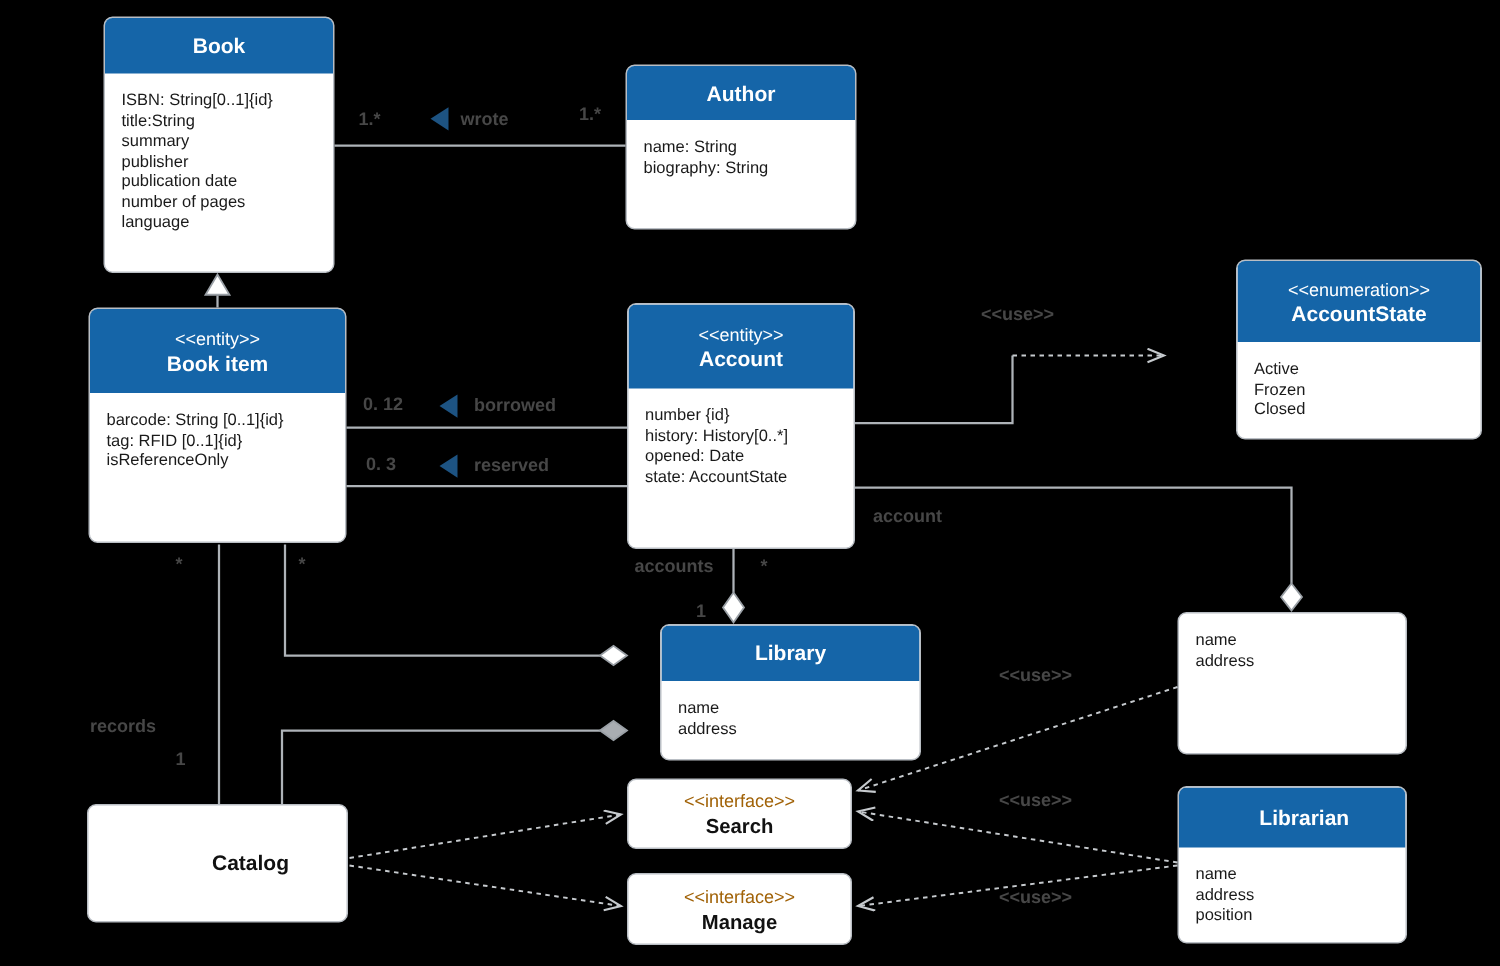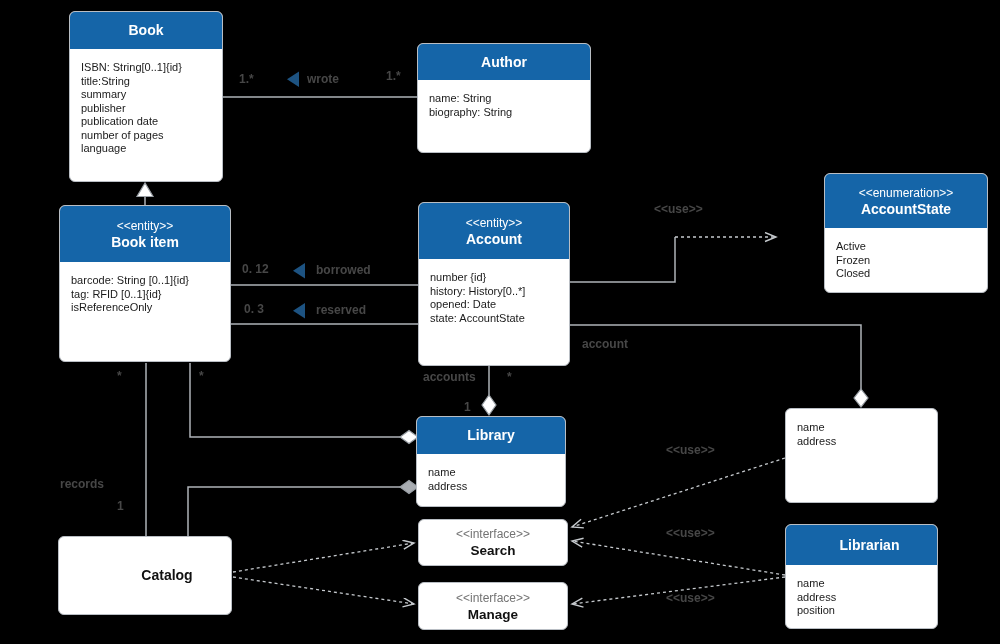--- a/index.html
+++ b/index.html
@@ -18,21 +18,21 @@
   }
   .uml-title{font-size:14px;font-weight:bold;line-height:17px;}
   .uml-stereo{font-size:12px;font-weight:400;line-height:16px;}
   .uml-body{padding:12px 6px 0 11px;color:#1a1a1a;font-size:11px;line-height:13.5px;}
   .attr{white-space:nowrap;}
   .plain-box{
     position:absolute;background:#fff;border:1px solid #b9bec4;border-radius:6px;
     box-sizing:border-box;display:flex;flex-direction:column;justify-content:center;
     align-items:center;color:#111;
   }
-  .plain-box .uml-stereo{color:#737373;}
+  .plain-box .uml-stereo{color:#a16207;}
   .plain-box .uml-title{color:#111;font-size:13.5px;}
   .edge-label{
     position:absolute;color:#474747;font-size:12px;font-weight:bold;white-space:nowrap;
   }
 </style>
 </head>
 <body>
 
 <div id="canvas">
 
@@ -121,21 +121,21 @@
       <div class="attr">ISBN: String[0..1]{id}</div>
       <div class="attr">title:String</div>
       <div class="attr">summary</div>
       <div class="attr">publisher</div>
       <div class="attr">publication date</div>
       <div class="attr">number of pages</div>
       <div class="attr">language</div>
     </div>
   </div>
 
-  <div class="uml-class" style="left:417px;top:43px;width:174px;height:110px;">
+  <div class="uml-class" style="left:417px;top:43px;width:154px;height:110px;">
     <div class="uml-header" style="height:36px;">
       <div class="uml-title">Author</div>
     </div>
     <div class="uml-body">
       <div class="attr">name: String</div>
       <div class="attr">biography: String</div>
     </div>
   </div>
 
   <div class="uml-class" style="left:59px;top:205px;width:172px;height:157px;">
@@ -168,21 +168,21 @@
       <div class="uml-stereo">&lt;&lt;enumeration&gt;&gt;</div>
       <div class="uml-title">AccountState</div>
     </div>
     <div class="uml-body">
       <div class="attr">Active</div>
       <div class="attr">Frozen</div>
       <div class="attr">Closed</div>
     </div>
   </div>
 
-  <div class="uml-class" style="left:416px;top:416px;width:150px;height:91px;">
+  <div class="uml-class" style="left:440px;top:416px;width:174px;height:91px;">
     <div class="uml-header" style="height:37px;">
       <div class="uml-title">Library</div>
     </div>
     <div class="uml-body">
       <div class="attr">name</div>
       <div class="attr">address</div>
     </div>
   </div>
 
   <div class="uml-class" style="left:785px;top:408px;width:153px;height:95px;">

